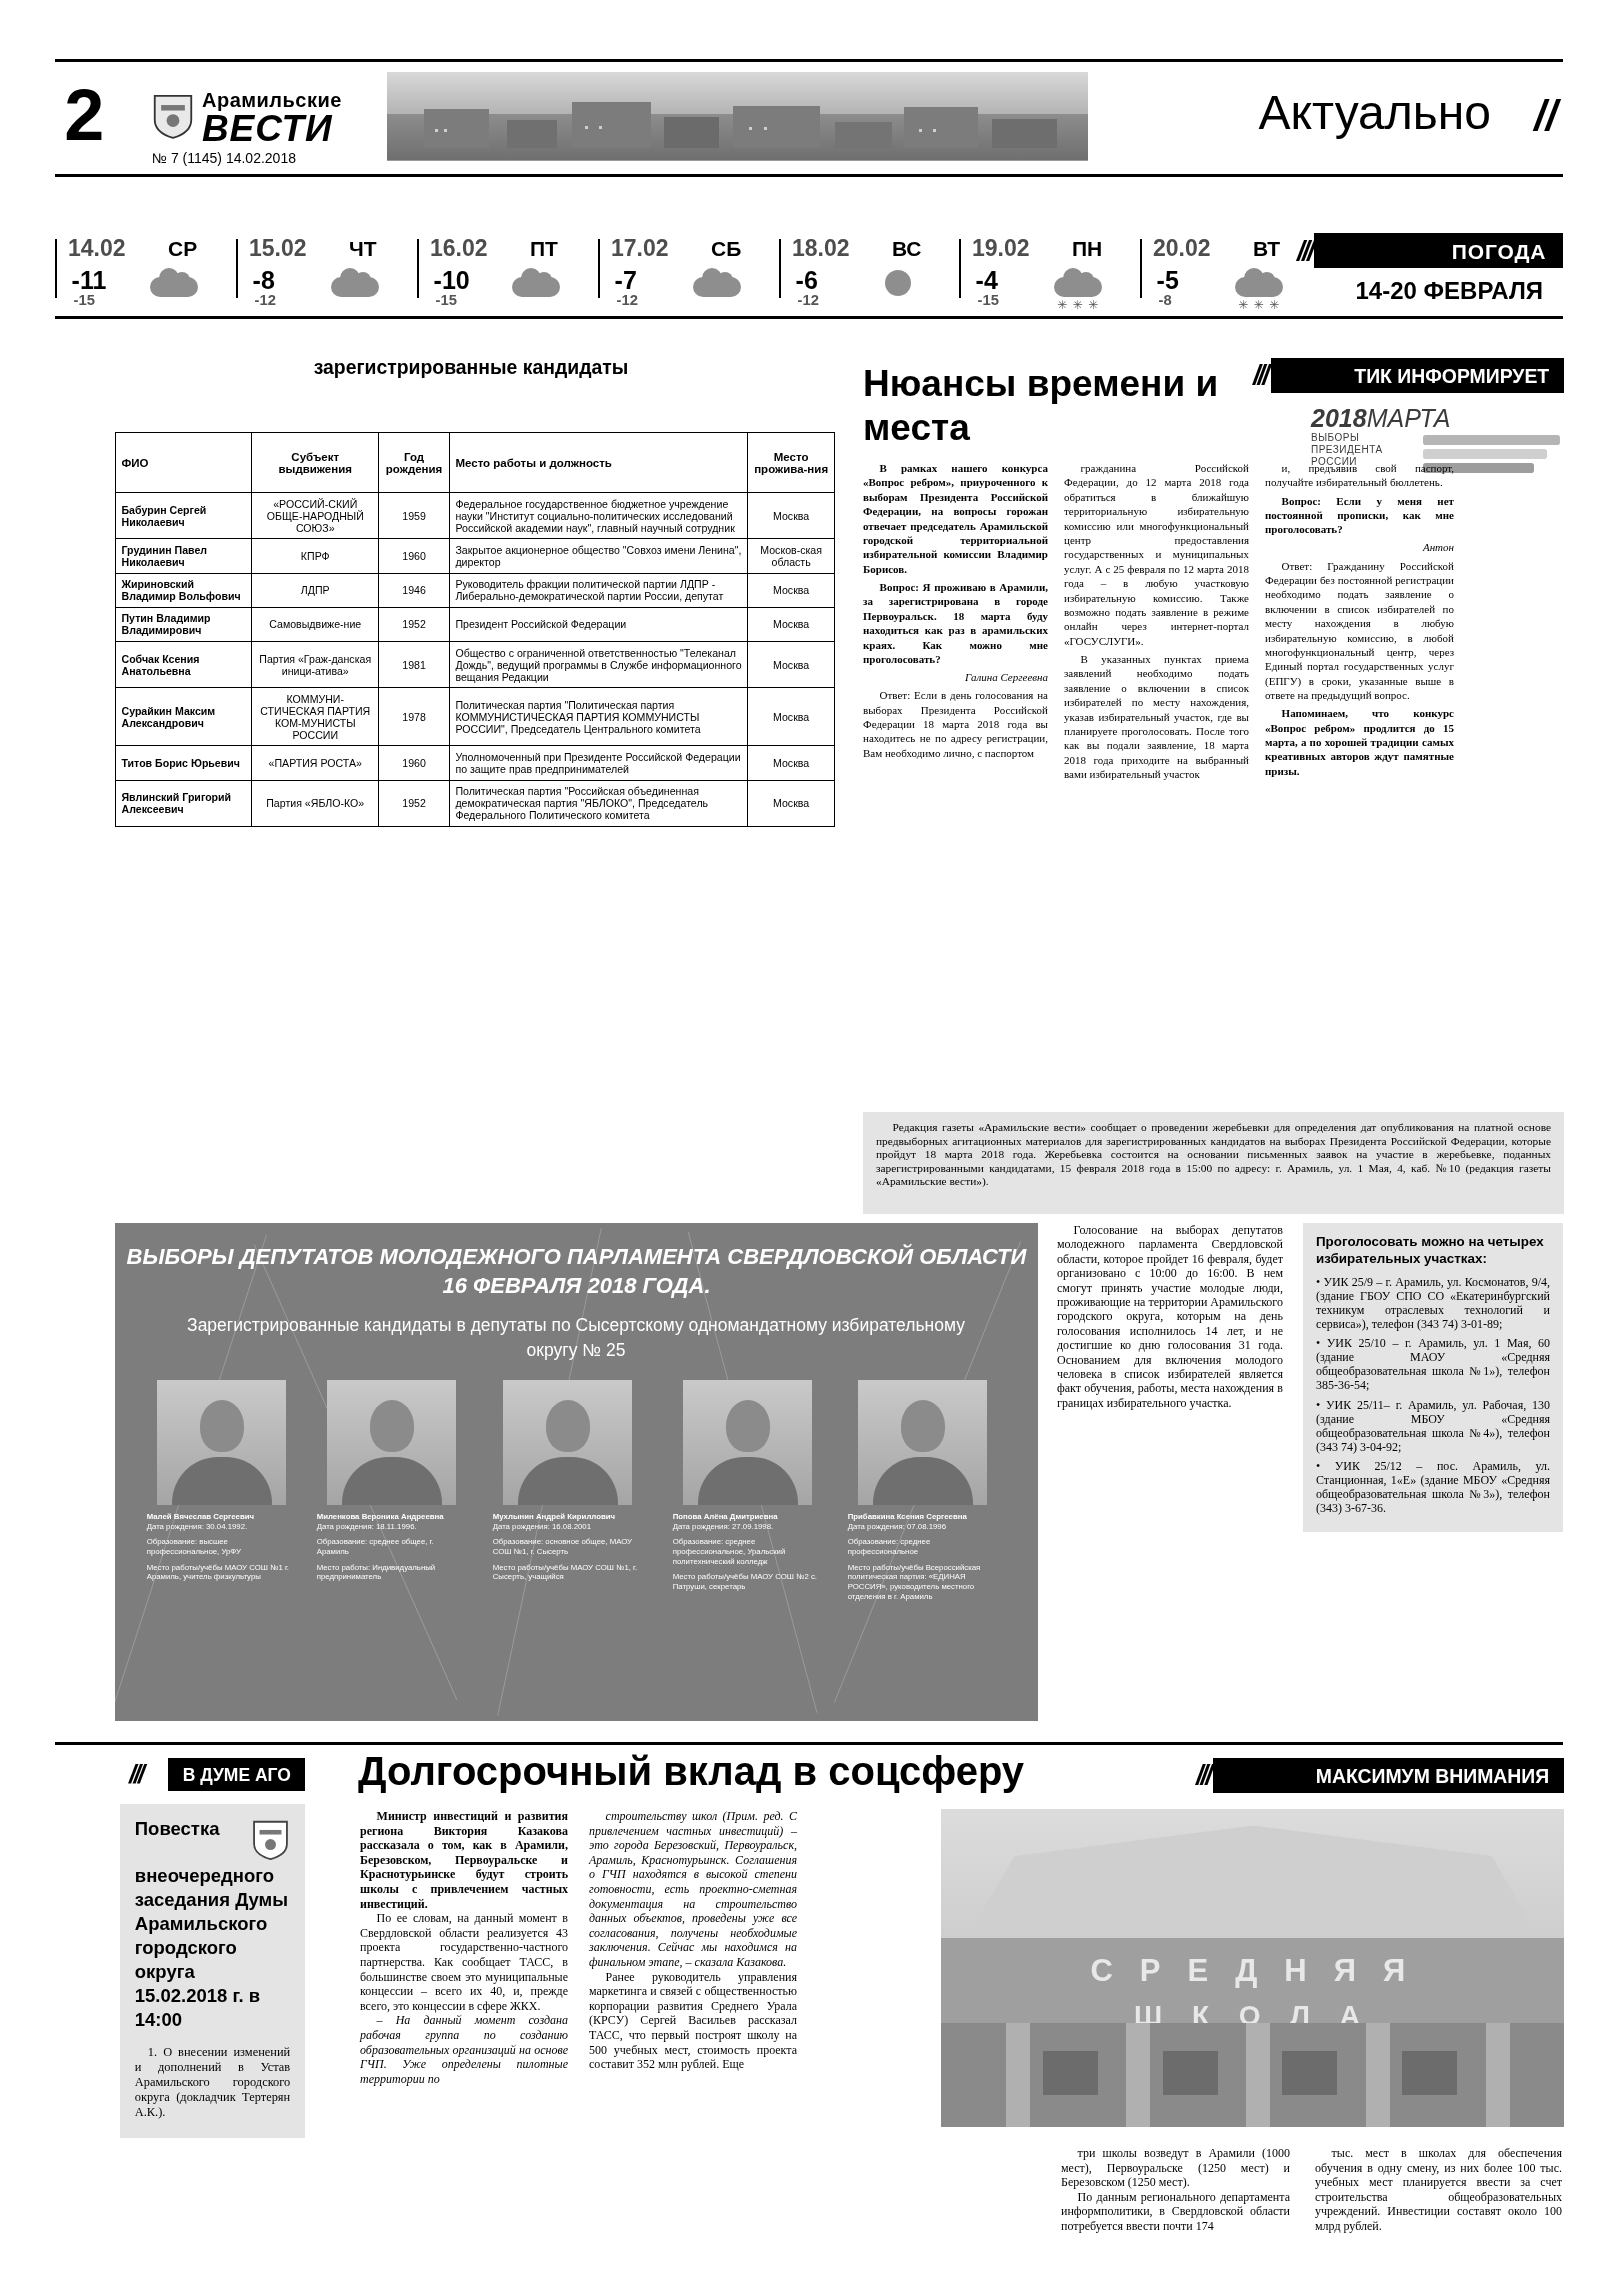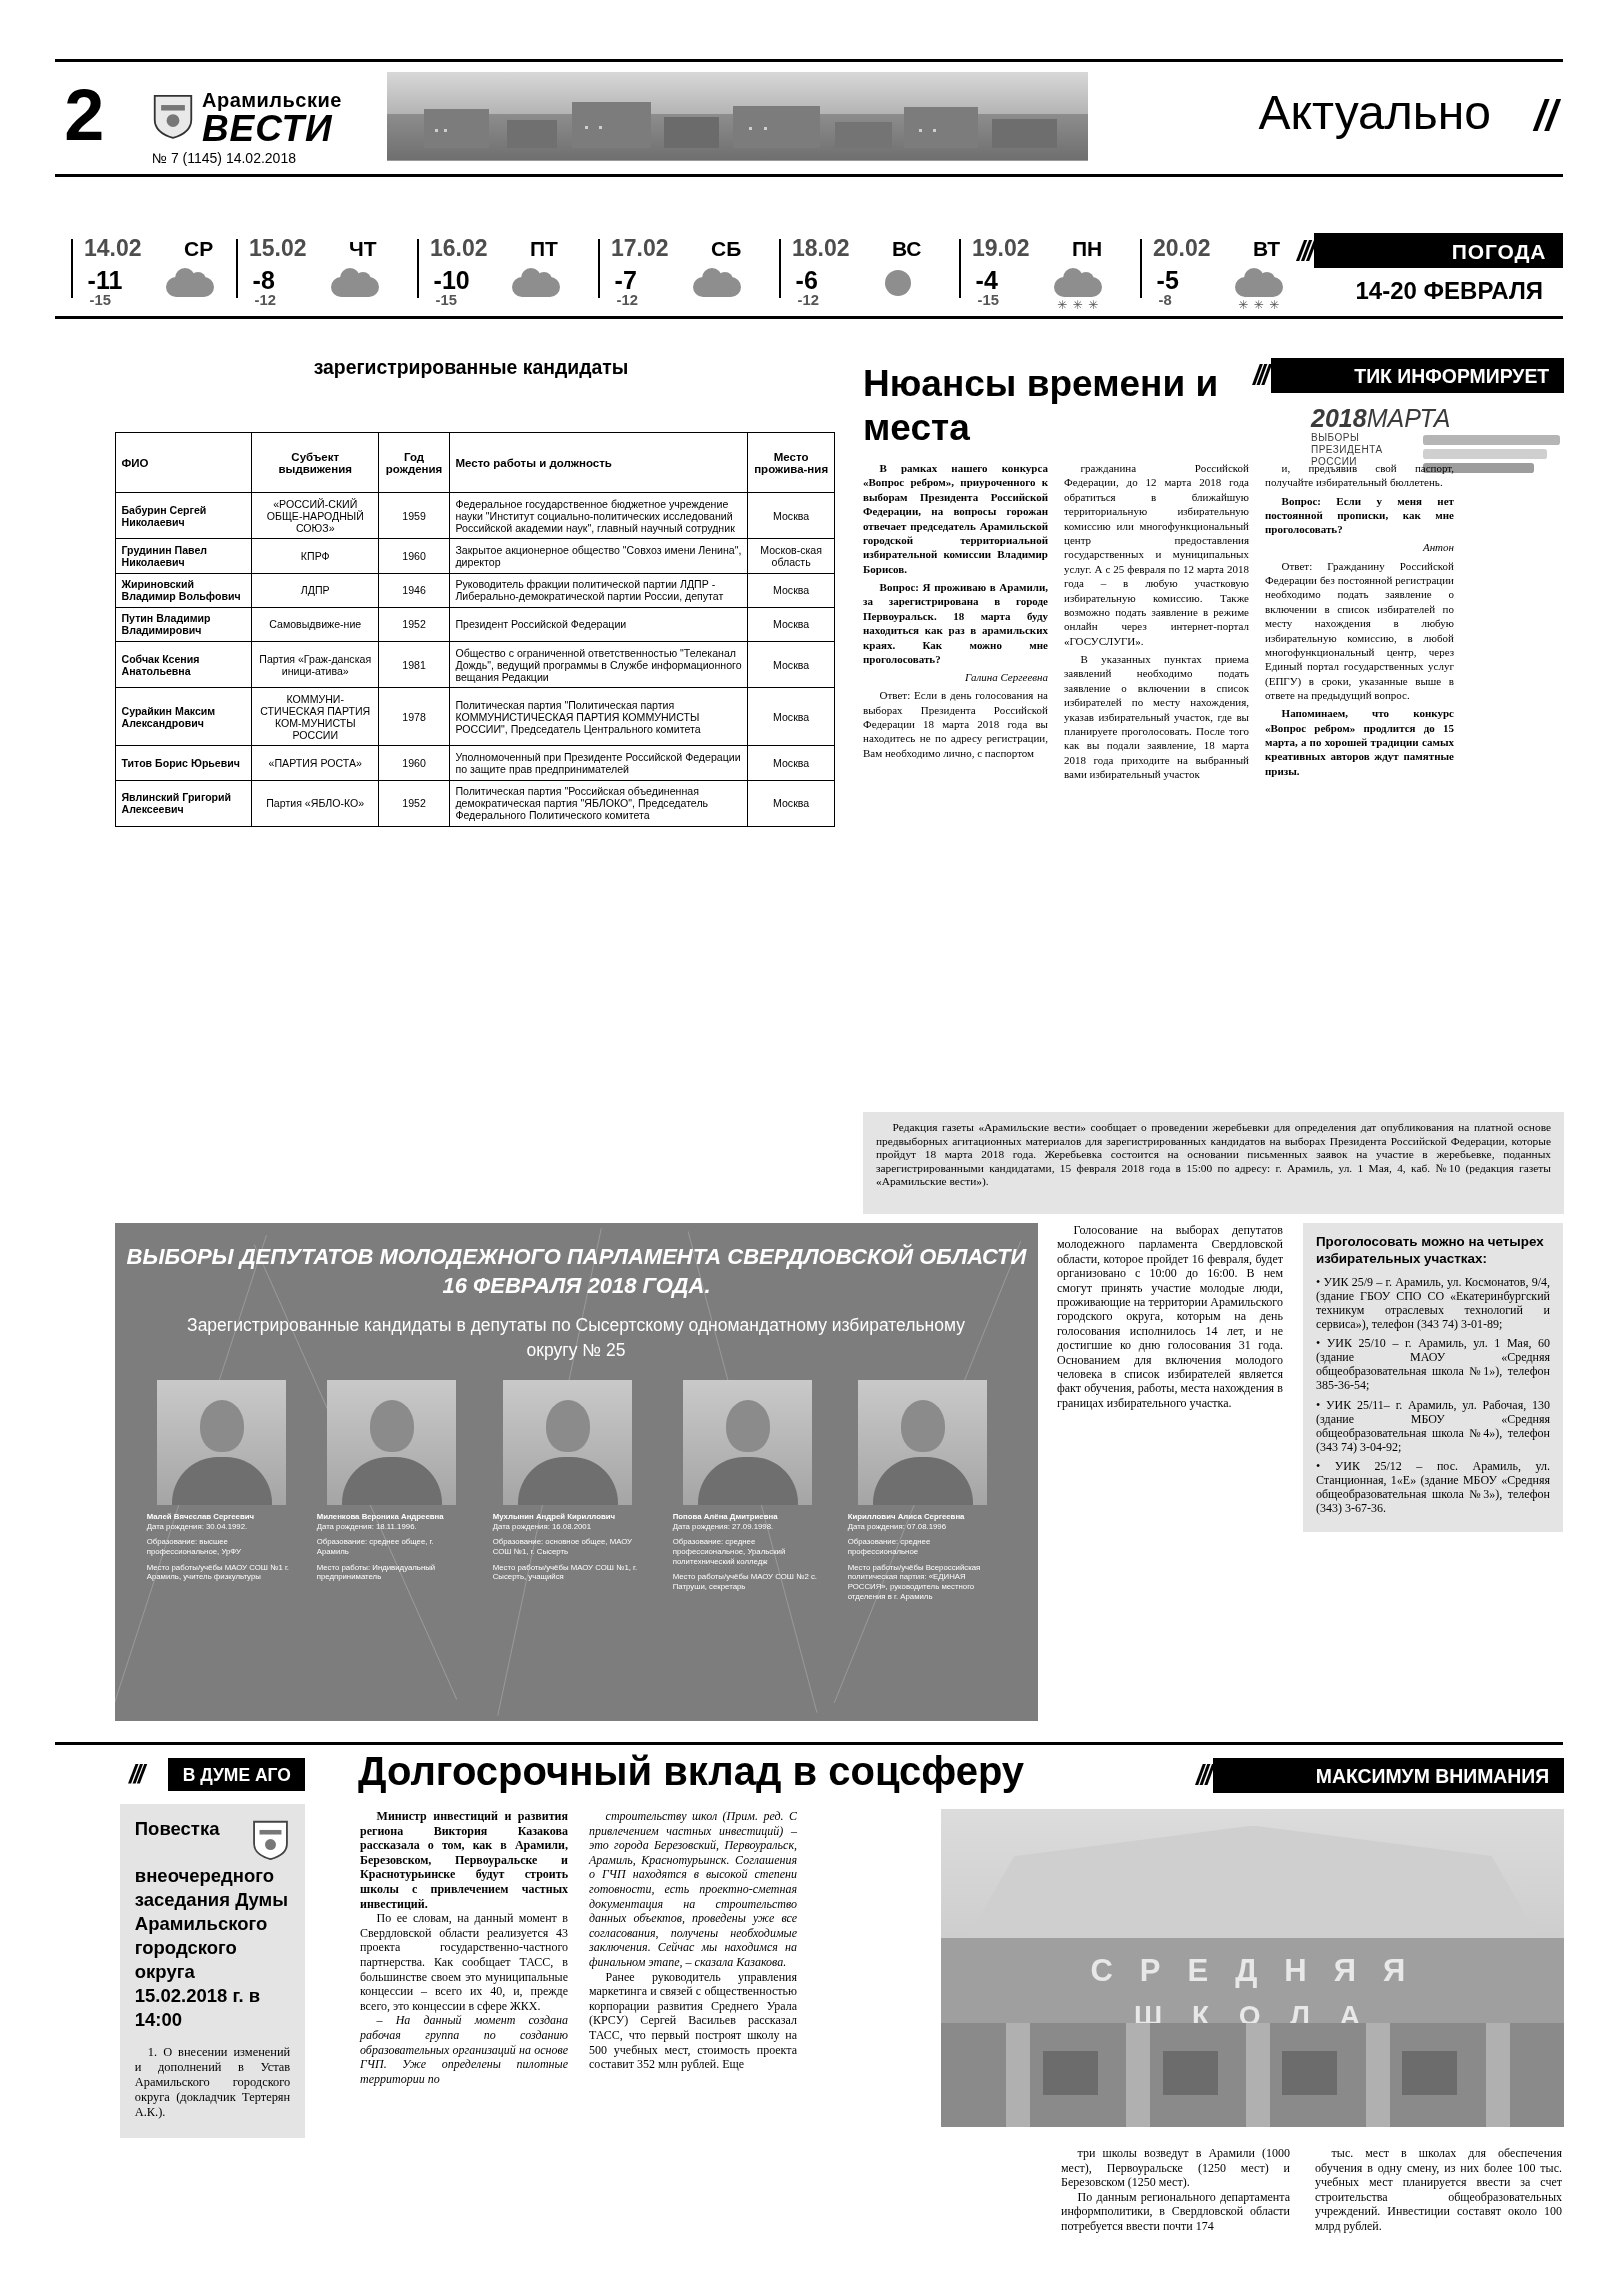--- a/index.html
+++ b/index.html
@@ -181,21 +181,21 @@
       <div class="w" style="left:532px;top:57px;"></div>
         <div class="w" style="left:546px;top:57px;"></div>
     </div>
 
     <div class="section-title">Актуально</div>
     <div class="slashes">//</div>
     <div class="rule-bottom"></div>
   </div>
 
   <div class="weather">
-    <div class="wday" style="left:16px;">
+    <div class="wday" style="left:0px;">
       <div class="sep"></div>
       <div class="wdate">14.02</div>
       <div class="wdow">СР</div>
       <div class="wt1">-11</div>
       <div class="wt2">-15</div>
       <div class="wicon">
           <div class="cloud"></div>
         </div>
     </div>
     <div class="wday" style="left:181px;">
@@ -444,21 +444,21 @@
         <div class="blk">Образование: среднее профессиональное, Уральский политехнический колледж</div>
         <div class="blk">Место работы/учёбы МАОУ СОШ №2 с. Патруши, секретарь</div>
       </div>
     </div>
     <div class="cand-card" style="left:729px;">
       <div class="cand-photo">
           <div class="head"></div>
           <div class="body"></div>
         </div>
       <div class="cand-info">
-        <div class="nm">Кириллович Алиса Сергеевна</div>
+        <div class="nm">Прибавкина Ксения Сергеевна</div>
         <div>Дата рождения: 07.08.1996</div>
         <div class="blk">Образование: среднее профессиональное</div>
         <div class="blk">Место работы/учёбы Всероссийская политическая партия: «ЕДИНАЯ РОССИЯ», руководитель местного отделения в г. Арамиль</div>
       </div>
     </div>
   </div>
 
   <div class="vote-col">
     <p>Голосование на выборах депутатов молодежного парламента Свердловской области, которое пройдет 16 февраля, будет организовано с 10:00 до 16:00. В нем смогут принять участие молодые люди, проживающие на территории Арамильского городского округа, которым на день голосования исполнилось 14 лет, и не достигшие ко дню голосования 31 года. Основанием для включения молодого человека в список избирателей является факт обучения, работы, места нахождения в границах избирательного участка.</p>
   </div>

